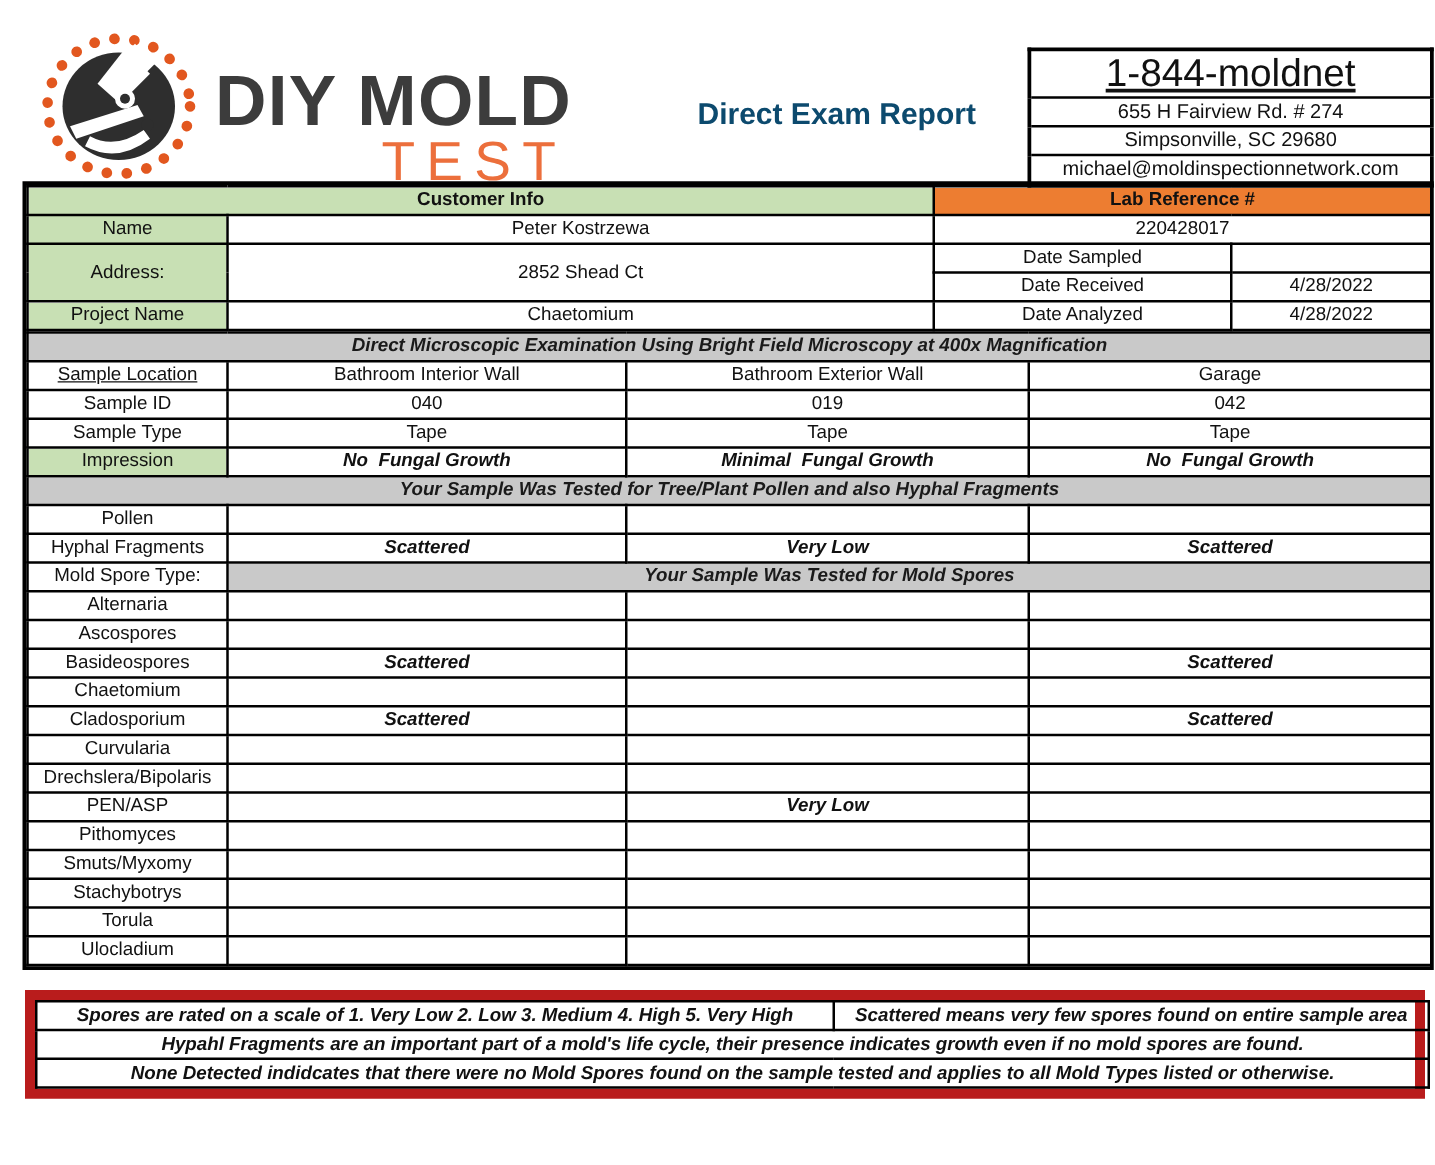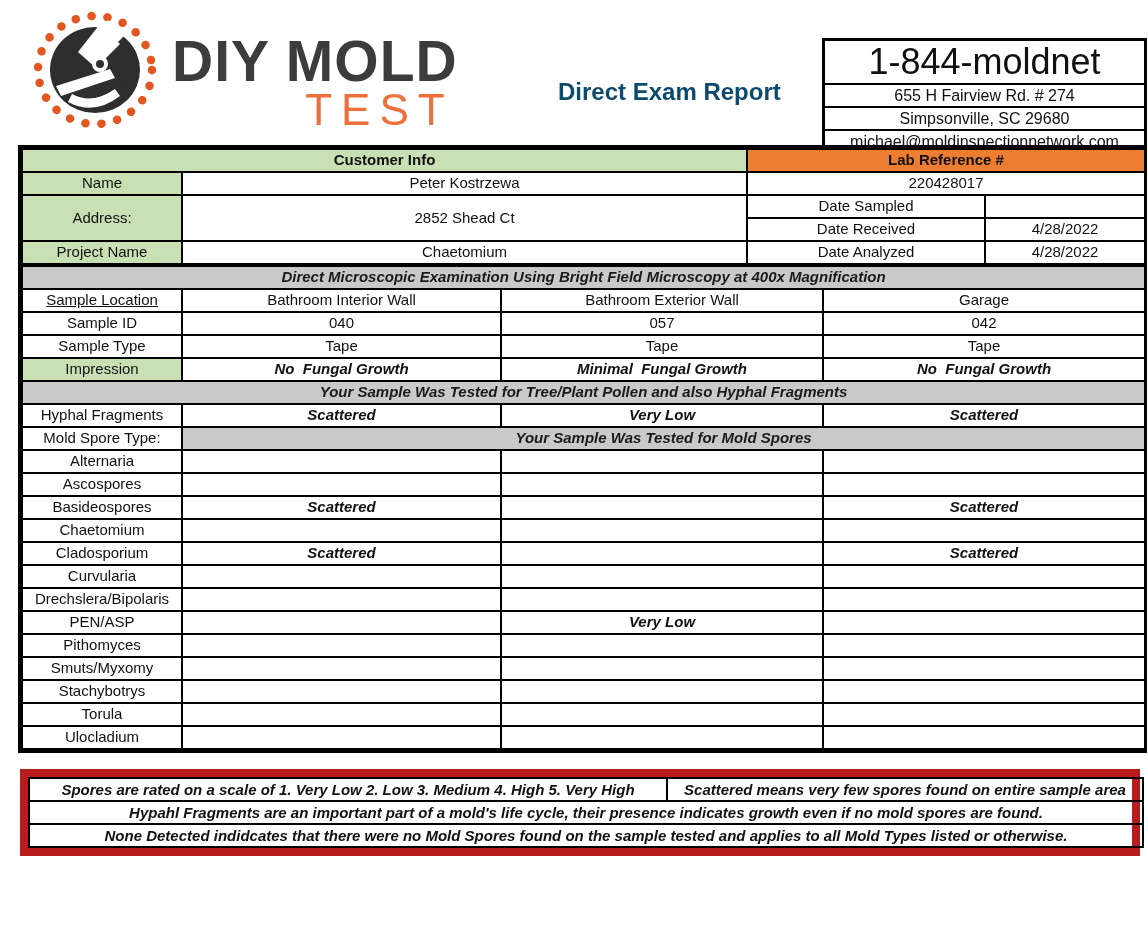--- a/index.html
+++ b/index.html
@@ -7,29 +7,29 @@
   body {
     width: 1148px; height: 932px;
     font-family: "Liberation Sans", sans-serif;
     color: #111;
     position: relative;
     overflow: hidden;
   }
 
   
   .top { position: relative; height: 145px; }
-  .logo { position: absolute; left: 30px; top: 8px; display: flex; align-items: center; }
+  .logo { position: absolute; left: 30px; top: 23px; display: flex; align-items: flex-end; }
   .logo-text { margin-left: 12px; margin-top: 22px; }
   .logo-line1 { font-size: 57px; font-weight: 700; color: #3c3c3c; letter-spacing: 1px; line-height: 0.95; }
   .logo-line2 { font-size: 44px; font-weight: 400; color: #ec6f3c; letter-spacing: 9px; text-align: right; padding-right: 4px; line-height: 1.0; }
   .report-title { position: absolute; left: 558px; top: 78px; font-size: 24px; font-weight: 700; color: #0c4a6e; }
 
   .contact-box { position: absolute; right: 1px; top: 38px; width: 325px; border-collapse: collapse; table-layout: fixed; }
   .contact-box td { border: 2px solid #000; text-align: center; vertical-align: middle; }
-  .contact-box tr:first-child td { border-width: 3px 3px 2px 3px; font-size: 36px; height: 36px; }
+  .contact-box tr:first-child td { border-width: 3px 3px 2px 3px; font-size: 31px; height: 36px; text-decoration: underline; }
   .contact-box td { font-size: 16px; height: 23px; }
   .contact-box tr:nth-child(2) td, .contact-box tr:nth-child(3) td { border-left-width:3px; border-right-width:3px; }
   .contact-box tr:last-child td { border-width: 2px 3px 3px 3px; height: 24px; }
 
   
   .main-wrap { position: relative; margin-left: 18px; width: 1129px; border: 3px solid #000; }
   table.grid { border-collapse: collapse; table-layout: fixed; width: 1123px; }
   table.grid td { border: 2px solid #000; text-align: center; vertical-align: middle; font-size: 15px; height: 23px; padding: 0 3px; white-space: pre-wrap; overflow: hidden; line-height: 1.1; }
 
   .green { background: #c8e0b4; }
@@ -149,37 +149,43 @@
     </tr>
     <tr class="loc-row">
       <td class="loc-label">Sample Location</td>
       <td class="loc-val">Bathroom Interior Wall</td>
       <td class="loc-val">Bathroom Exterior Wall</td>
       <td class="loc-val">Garage</td>
     </tr>
     <tr>
       <td>Sample ID</td>
       <td>040</td>
-      <td>057</td>
+      <td>019</td>
       <td>042</td>
     </tr>
     <tr>
       <td>Sample Type</td>
       <td>Tape</td>
       <td>Tape</td>
       <td>Tape</td>
     </tr>
     <tr>
       <td class="green">Impression</td>
       <td class="boldital">No  Fungal Growth</td>
       <td class="boldital">Minimal  Fungal Growth</td>
       <td class="boldital">No  Fungal Growth</td>
     </tr>
     <tr class="banner-row">
       <td colspan="4" class="grayband">Your Sample Was Tested for Tree/Plant Pollen and also Hyphal Fragments</td>
+    </tr>
+    <tr>
+      <td>Pollen</td>
+      <td></td>
+      <td></td>
+      <td></td>
     </tr>
     <tr>
       <td>Hyphal Fragments</td>
       <td class="boldital">Scattered</td>
       <td class="boldital">Very Low</td>
       <td class="boldital">Scattered</td>
     </tr>
     <tr>
       <td>Mold Spore Type:</td>
       <td colspan="3" class="grayband">Your Sample Was Tested for Mold Spores</td>

